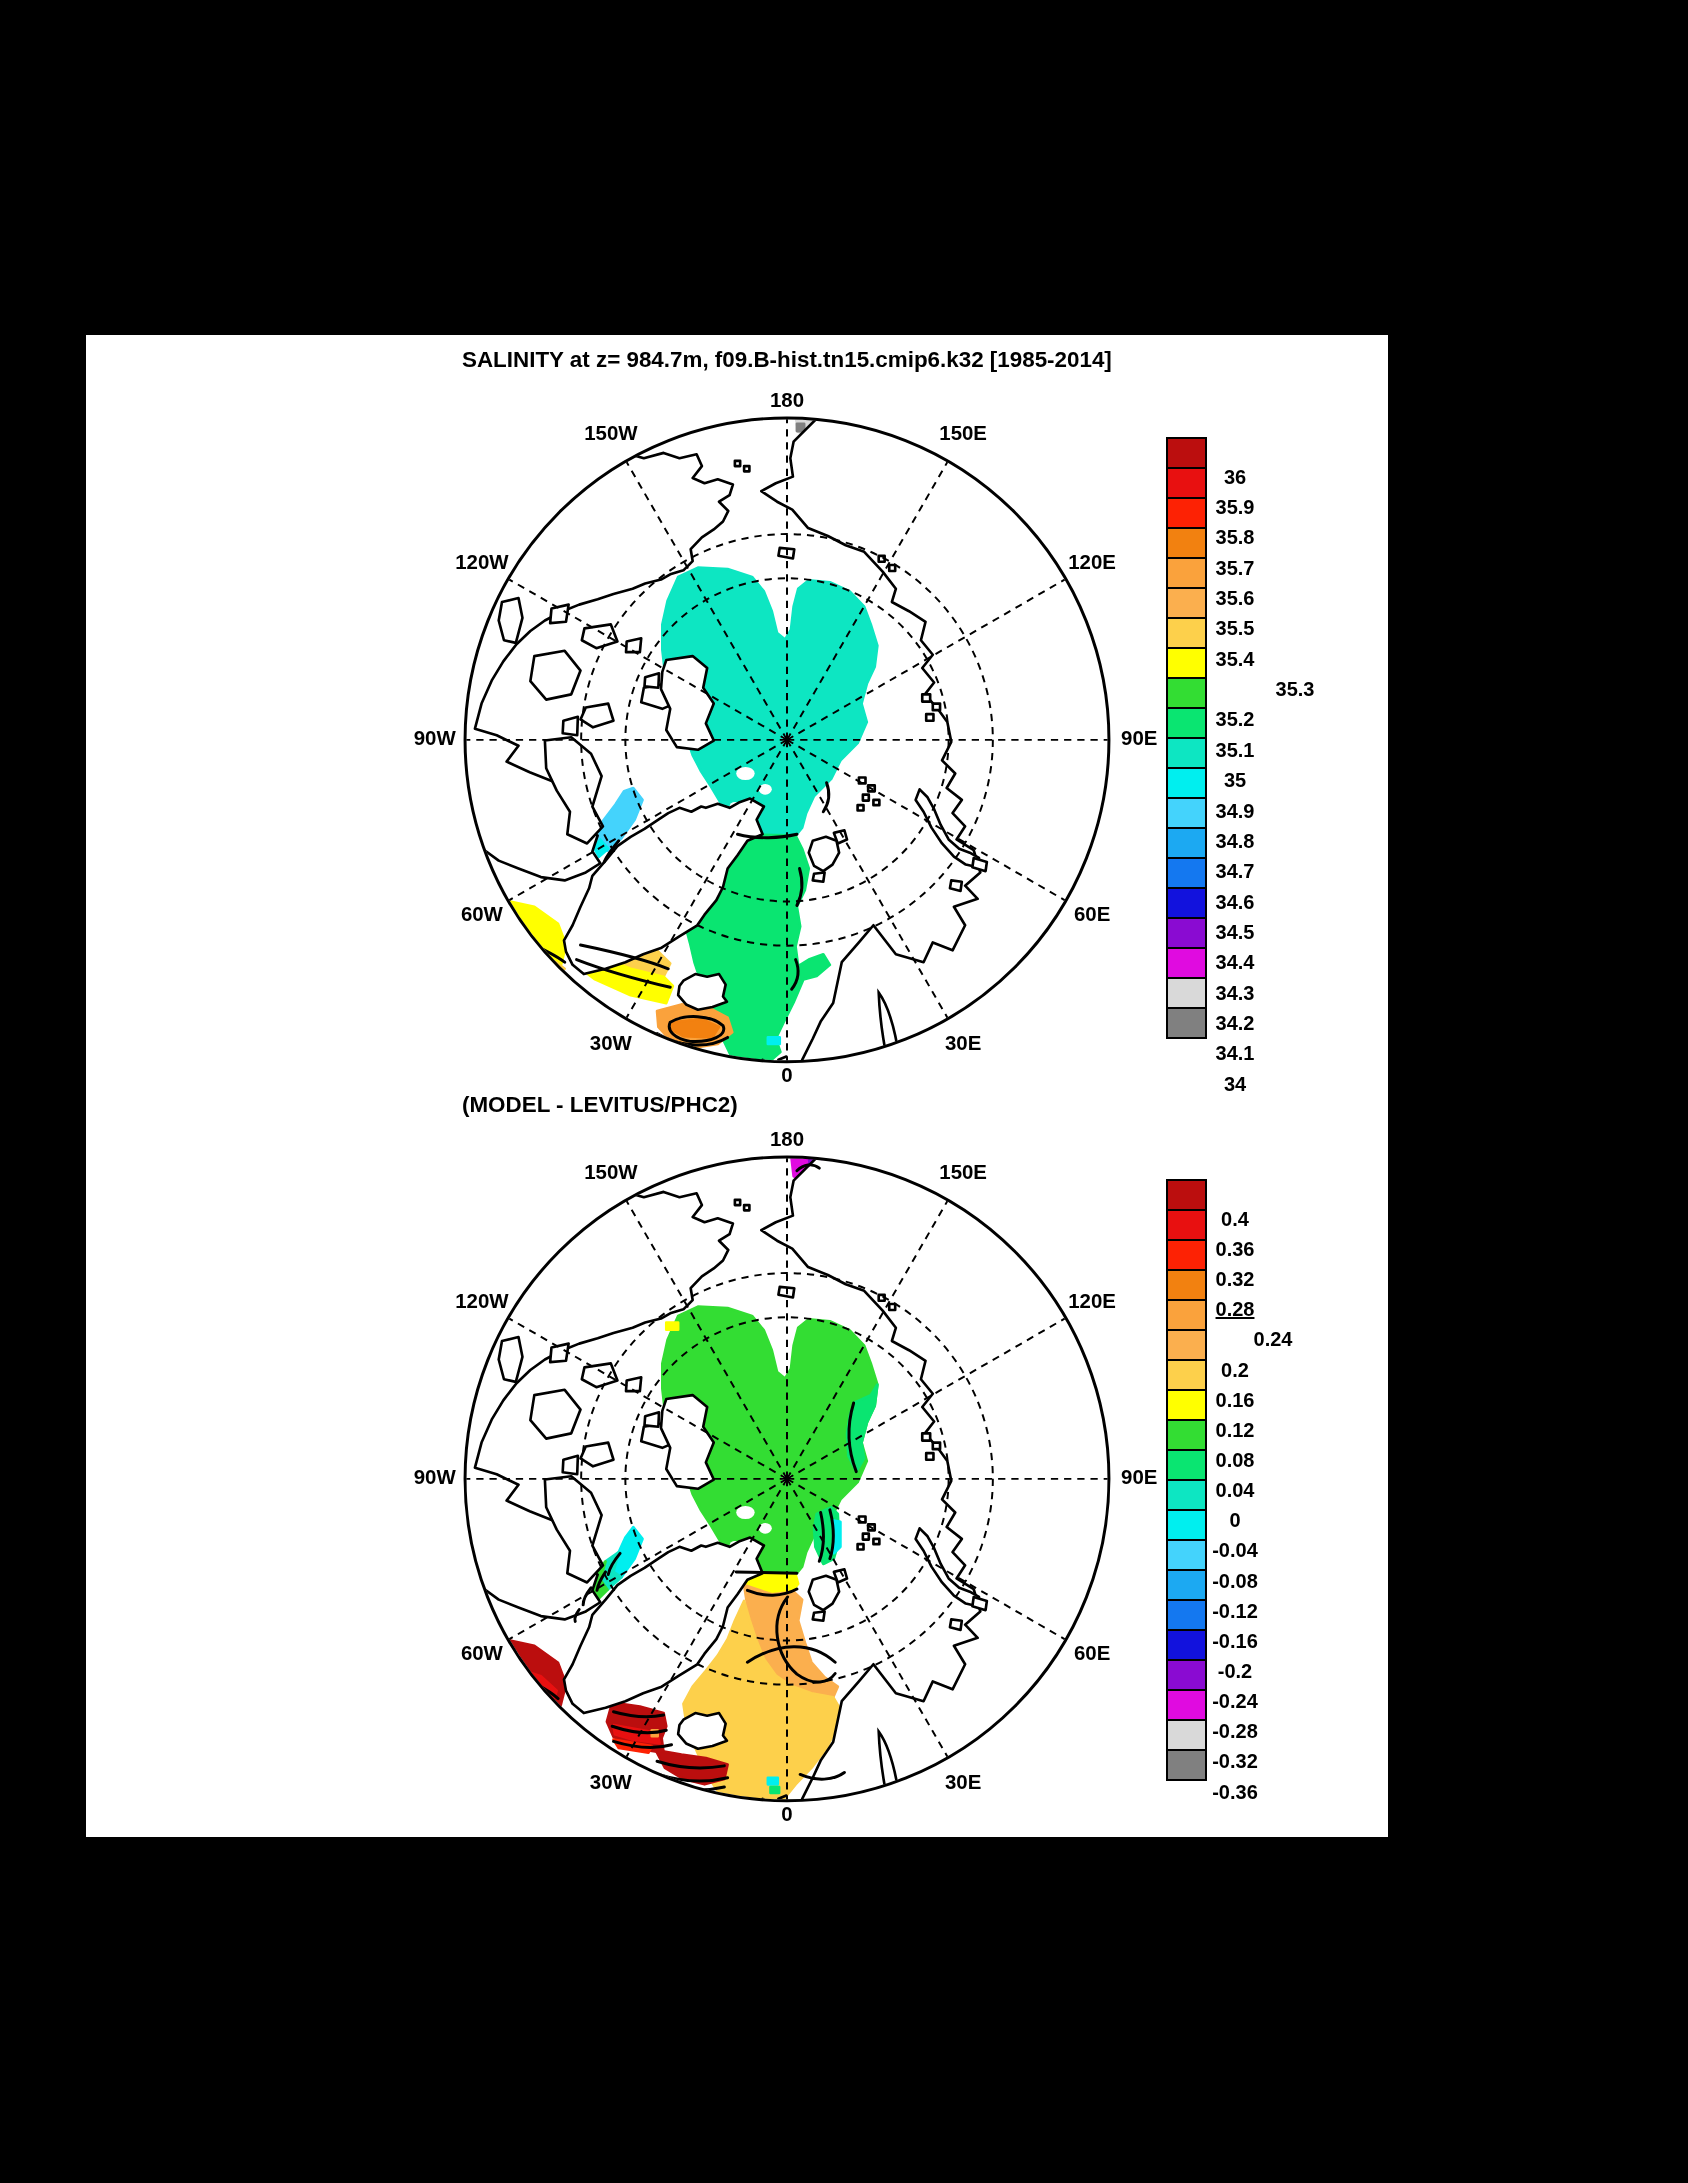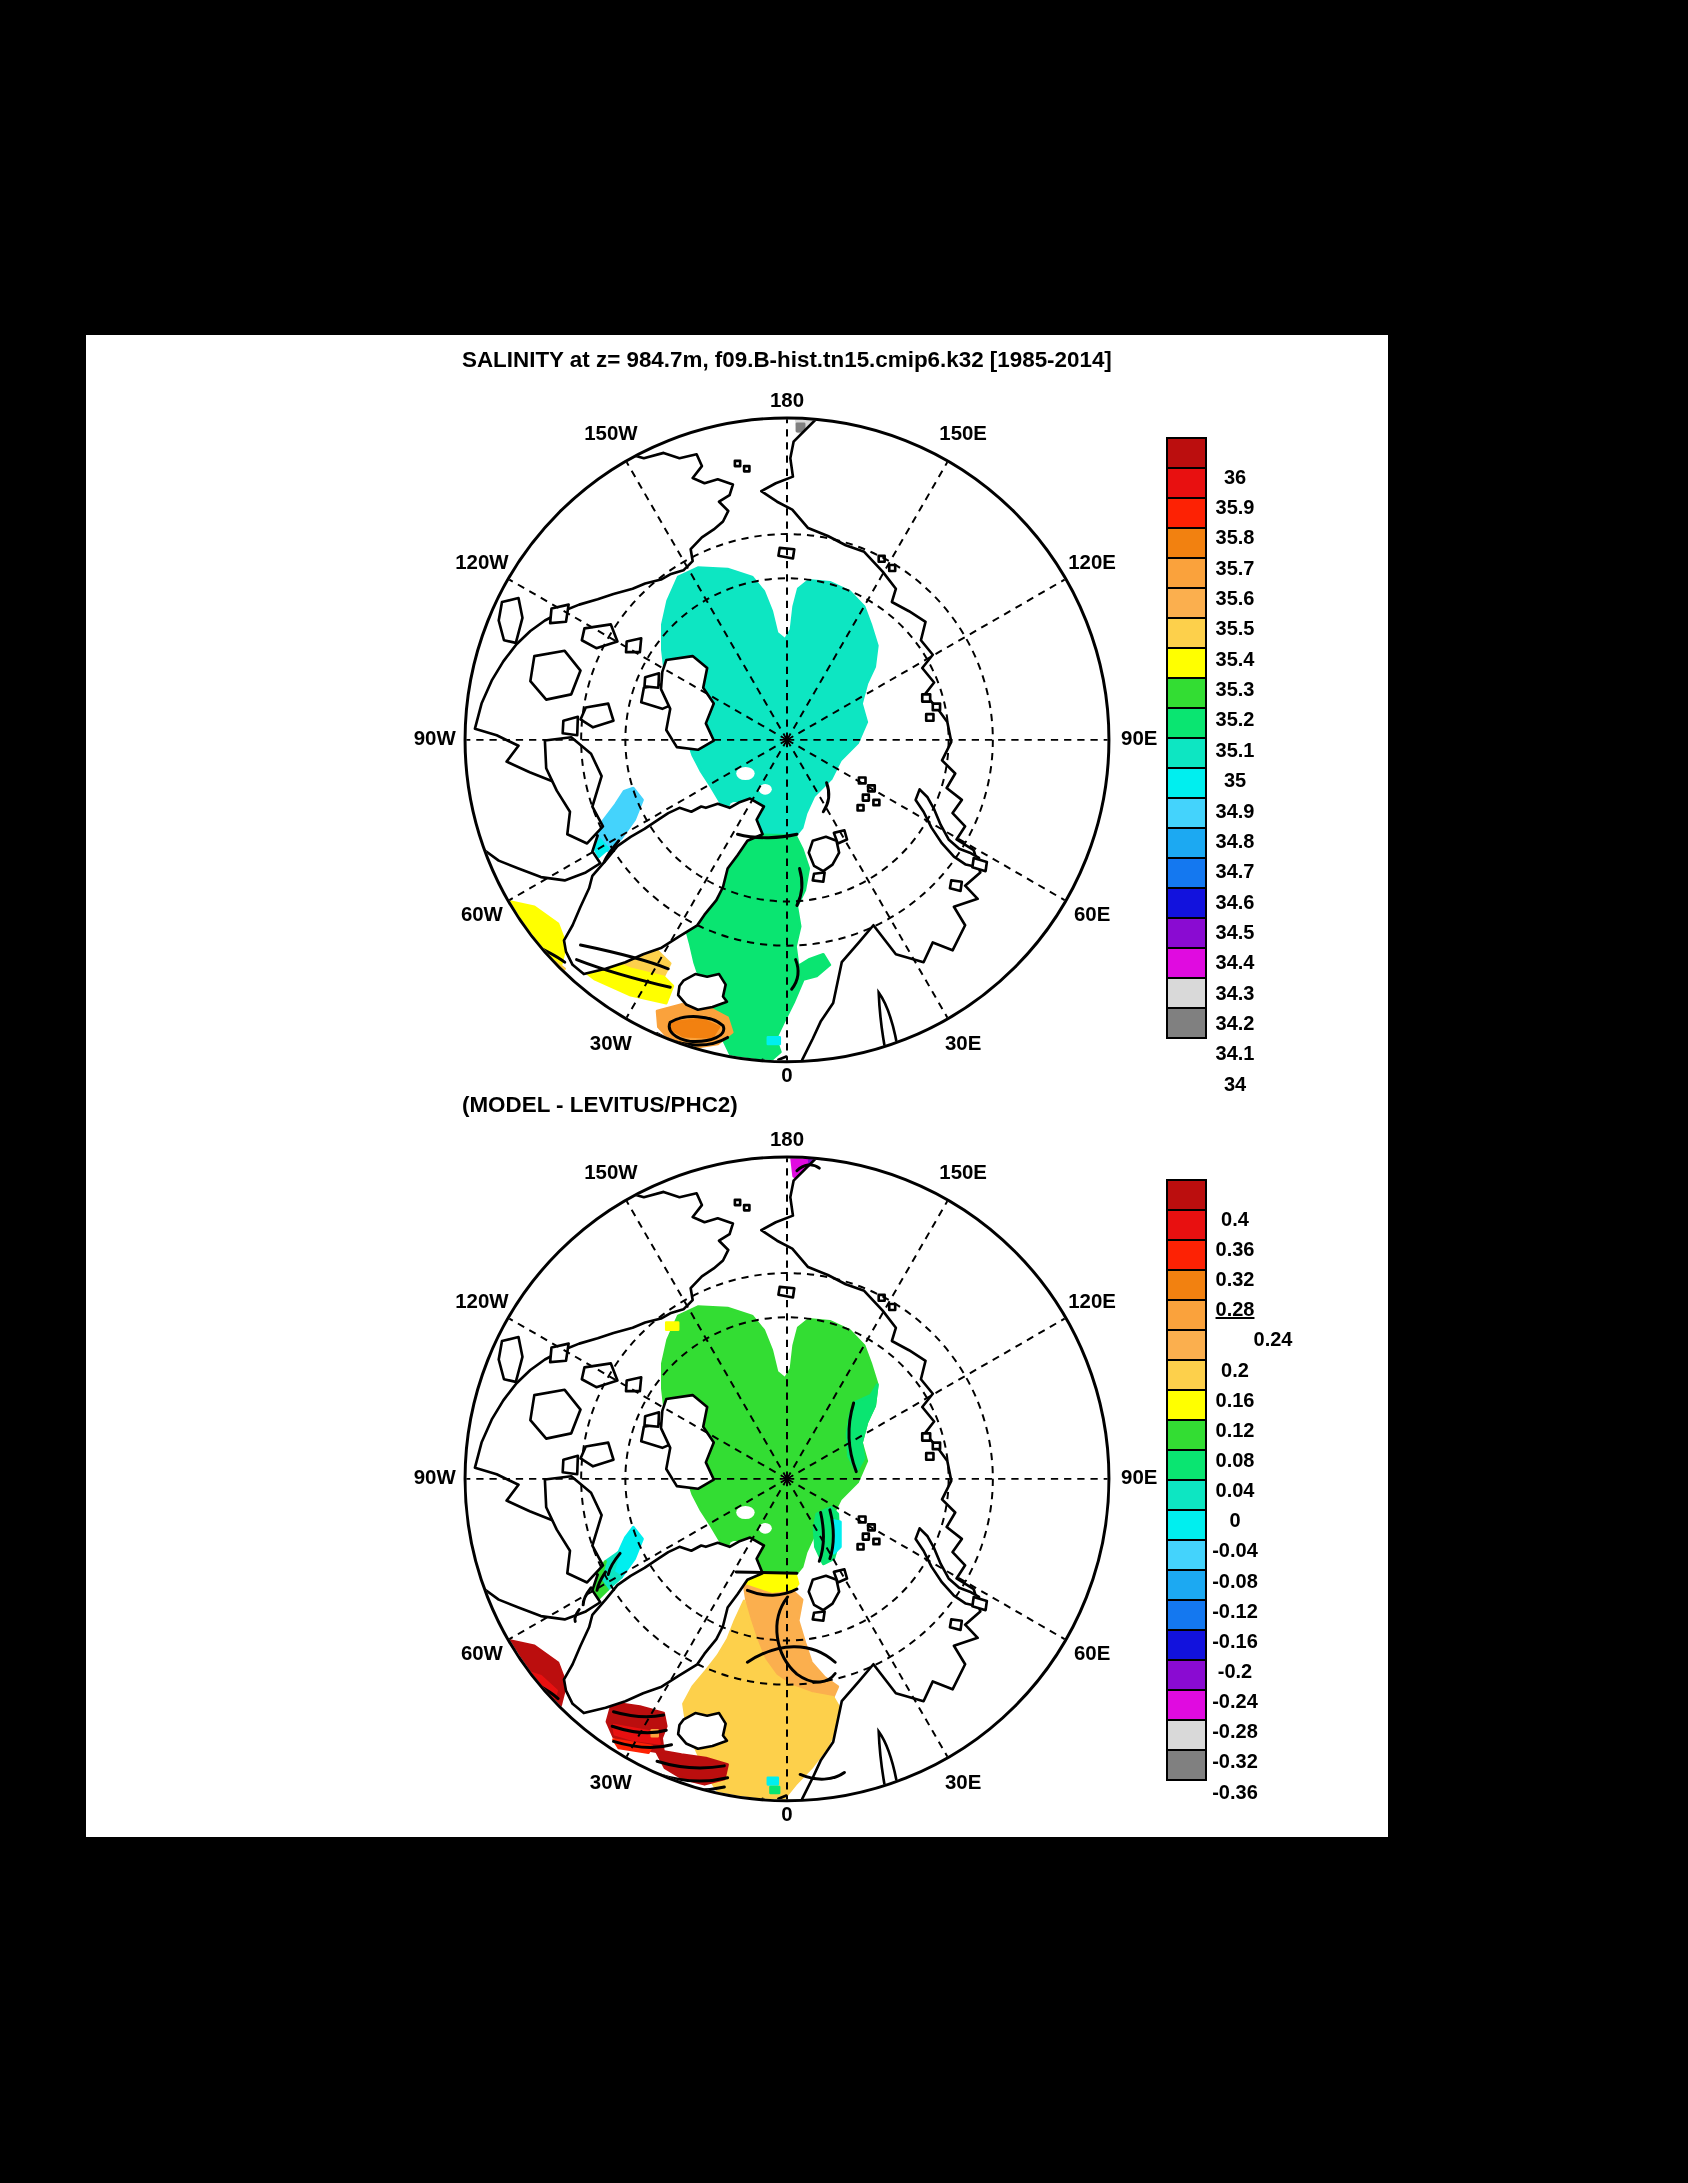--- a/index.html
+++ b/index.html
@@ -296,21 +296,21 @@
       <div class="cb-box" style="background: rgb(217, 217, 217); height: 32px;"></div>
       <div class="cb-box" style="background: rgb(128, 128, 128); height: 32px;"></div>
     </div>
 <div class="cb-label" style="left: 1182px; top: 427px;">36</div>
     <div class="cb-label" style="left: 1182px; top: 457px;">35.9</div>
     <div class="cb-label" style="left: 1182px; top: 487px;">35.8</div>
     <div class="cb-label" style="left: 1182px; top: 518px;">35.7</div>
     <div class="cb-label" style="left: 1182px; top: 548px;">35.6</div>
     <div class="cb-label" style="left: 1182px; top: 578px; text-align: center;">35.5</div>
     <div class="cb-label" style="left: 1182px; top: 609px;">35.4</div>
-    <div class="cb-label" style="left: 1182px; top: 639px;">35.3</div>
+    <div class="cb-label" style="left: 1242px; top: 639px;">35.3</div>
     <div class="cb-label" style="left: 1182px; top: 669px;">35.2</div>
     <div class="cb-label" style="left: 1182px; top: 700px;">35.1</div>
     <div class="cb-label" style="left: 1182px; top: 730px;">35</div>
     <div class="cb-label" style="left: 1182px; top: 761px;">34.9</div>
     <div class="cb-label" style="left: 1182px; top: 791px;">34.8</div>
     <div class="cb-label" style="left: 1182px; top: 821px;">34.7</div>
     <div class="cb-label" style="left: 1182px; top: 852px;">34.6</div>
     <div class="cb-label" style="left: 1182px; top: 882px;">34.5</div>
     <div class="cb-label" style="left: 1182px; top: 912px;">34.4</div>
     <div class="cb-label" style="left: 1182px; top: 943px;">34.3</div>

